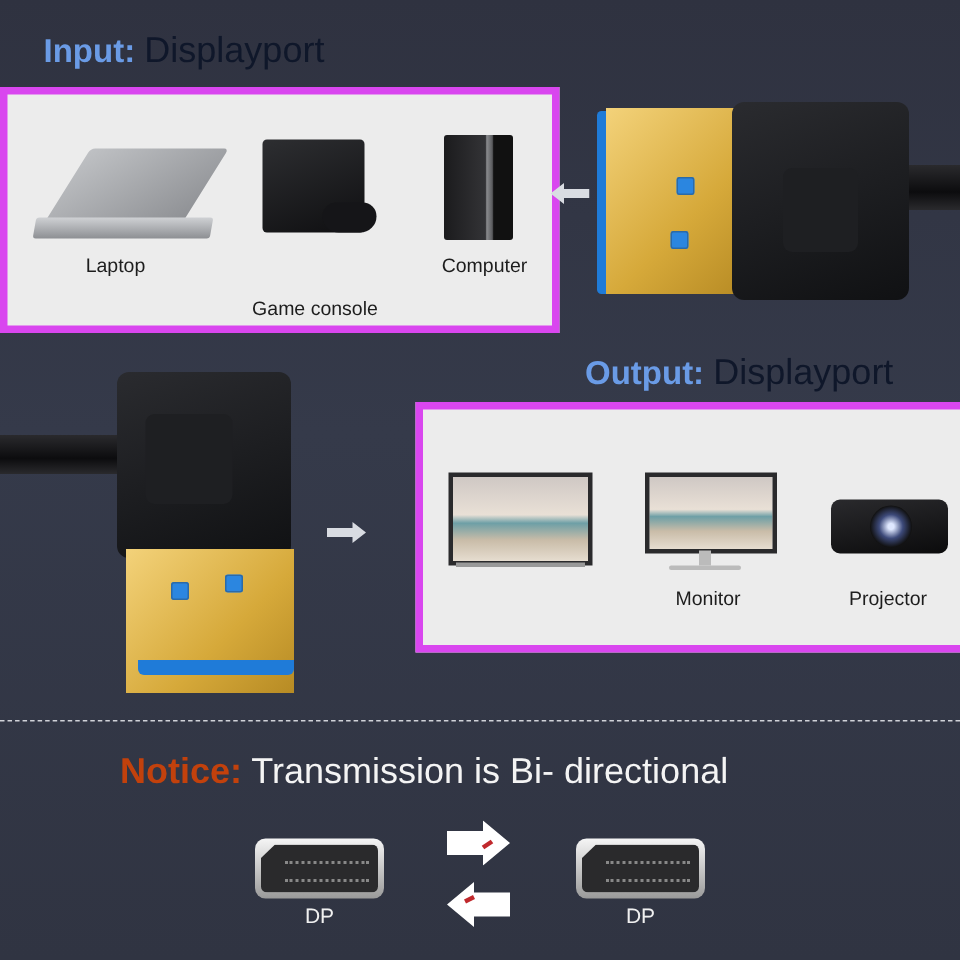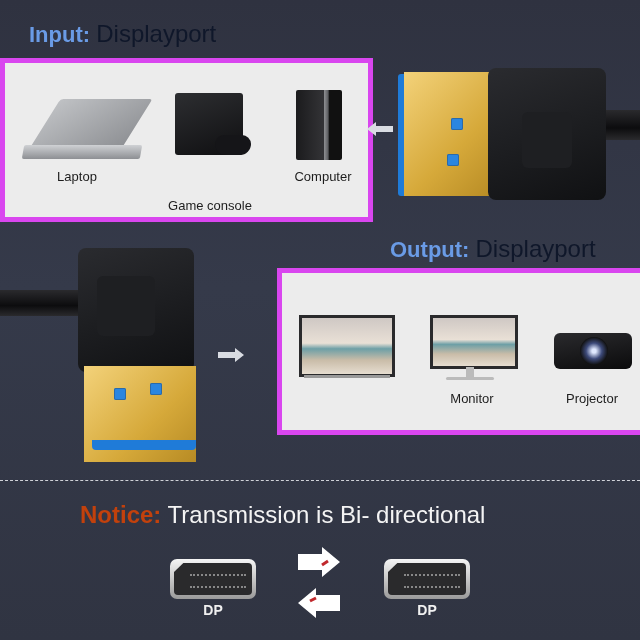--- a/index.html
+++ b/index.html
@@ -28,21 +28,21 @@
   .pin{position:absolute;width:12px;height:12px;background:#2b86e0;border-radius:2px;box-shadow:0 0 0 1px #2b6aa8 inset;}
   .cable{position:absolute;background:linear-gradient(180deg,#2a2a2d,#0c0c0e 60%,#2a2a2d);}
   
   .screen{position:absolute;background:linear-gradient(180deg,#cfc8c4 0%,#e9e0d6 45%,#6d9fa6 55%,#c9bca8 75%,#e6ddd0 100%);border:3px solid #2a2a2c;}
   .projector{position:absolute;left:272px;top:60px;width:78px;height:36px;background:linear-gradient(170deg,#2a2a2d,#0b0b0c);border-radius:6px;}
   .lens{position:absolute;left:298px;top:64px;width:28px;height:28px;border-radius:50%;background:radial-gradient(circle,#dfe8ff 10%,#3d4a7a 40%,#111 70%);}
   .dashed{position:absolute;left:0;top:480px;width:640px;height:0;border-top:1px dashed #d0d2d8;}
   .dp-port{position:absolute;width:86px;height:40px;border-radius:7px;background:linear-gradient(180deg,#f5f5f5,#9a9a9a);padding:4px;box-sizing:border-box;}
   .dp-inner{width:100%;height:100%;background:#2a2a2c;border-radius:4px;clip-path:polygon(12% 0,100% 0,100% 100%,0 100%,0 28%);position:relative;}
   .dp-inner:after{content:"";position:absolute;left:20%;right:8%;top:35%;height:30%;border-top:2px dotted #888;border-bottom:2px dotted #888;}
-  .dp-label{position:absolute;color:#f0f0f0;font-size:14px;width:86px;text-align:center;font-weight:bold;}
+  .dp-label{position:absolute;color:#f0f0f0;font-size:14px;width:86px;text-align:center;}
   .notice{font-size:24px;}
   .notice .accent{color:#c2410c;font-weight:bold;}
   .notice .val{color:#f4f4f4;}
 </style>
 </head>
 <body>
 
 <div class="abs heading" style="left:29px;top:20px;">
   <span class="accent">Input:</span>
   <span class="val">Displayport</span>

